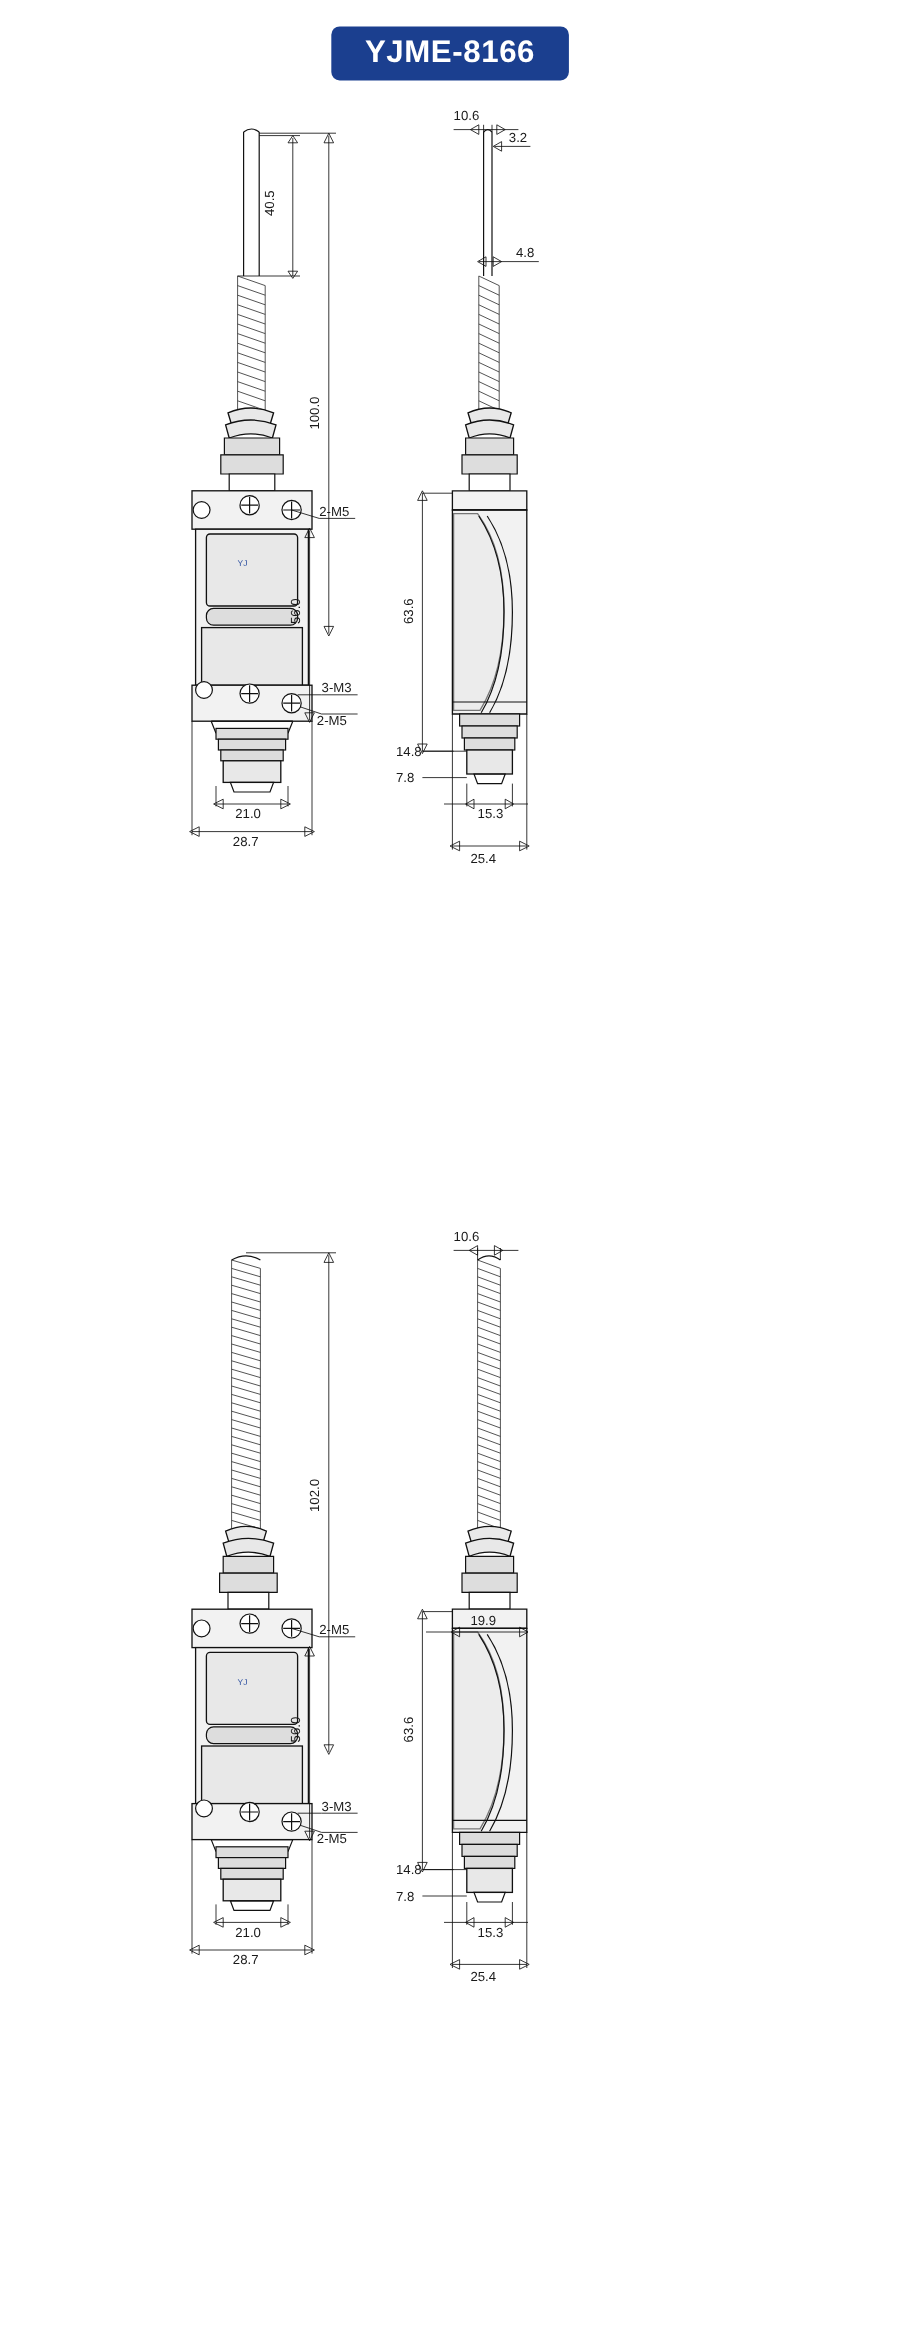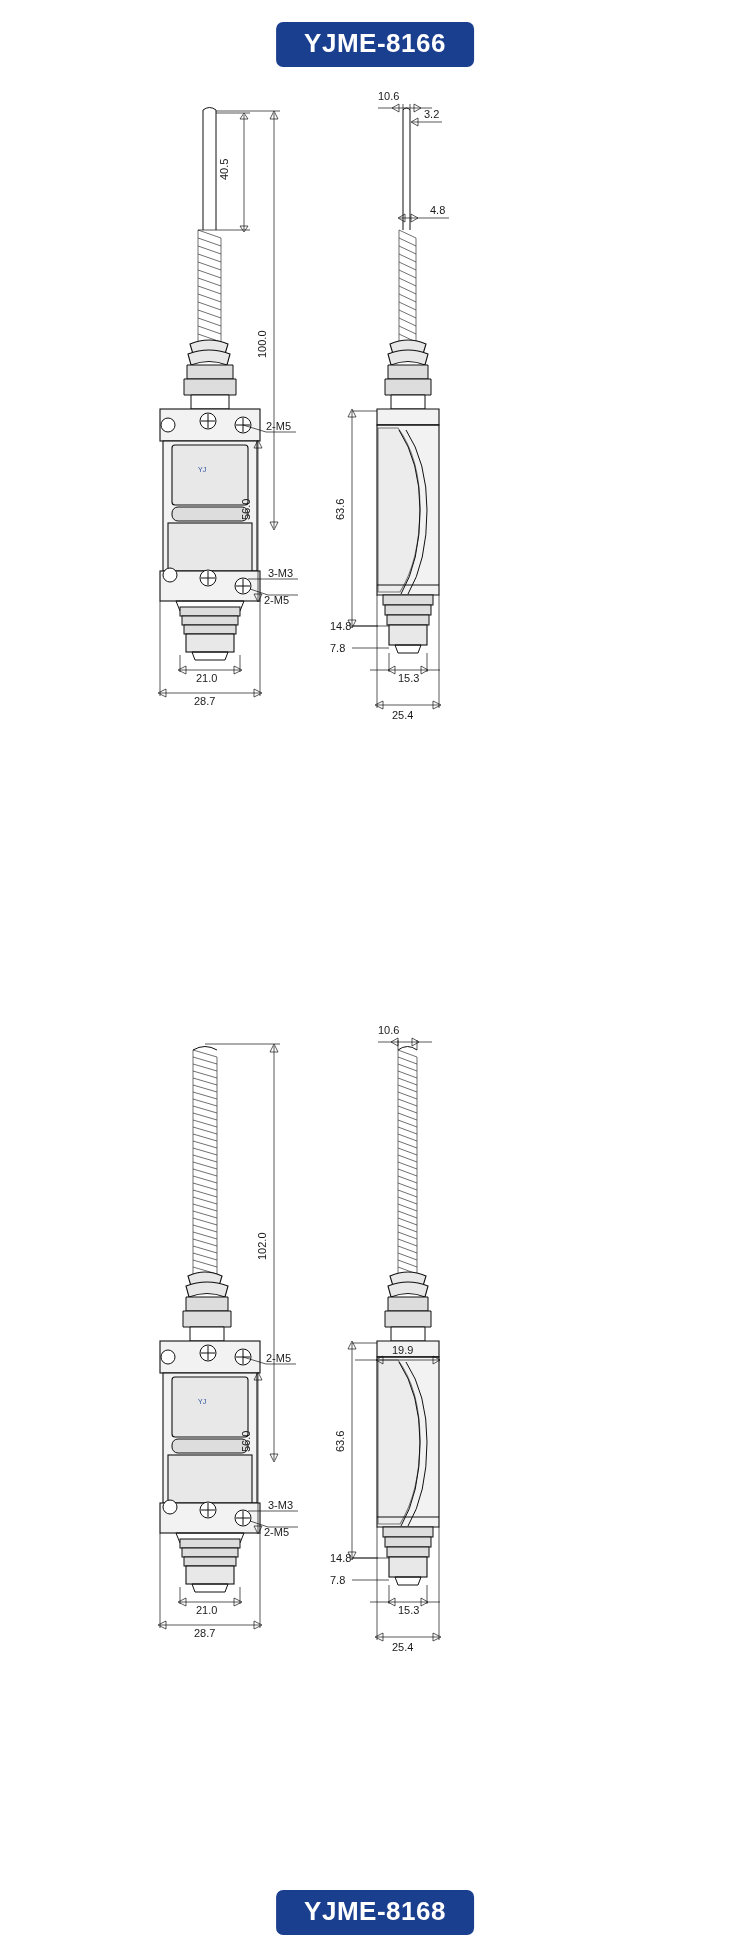--- a/index.html
+++ b/index.html
@@ -439,15 +439,14 @@
           <path class="ln-dim" d="M377,617 L439,617"></path>
           <path class="ln-dim" d="M383,613 L375,617 L383,621 Z" fill="#111"></path>
           <path class="ln-dim" d="M433,613 L441,617 L433,621 Z" fill="#111"></path>
           <path class="ln-dim" d="M377,507 L377,620 M439,507 L439,620"></path>
           <text class="dim-text" x="392" y="631">25.4</text>
         </g>
       </g>
     </svg>
   </div>
 
-  <div class="title-pill" id="pill-3">YJME-8168</div>
 
 </div>
 
 </body></html>

